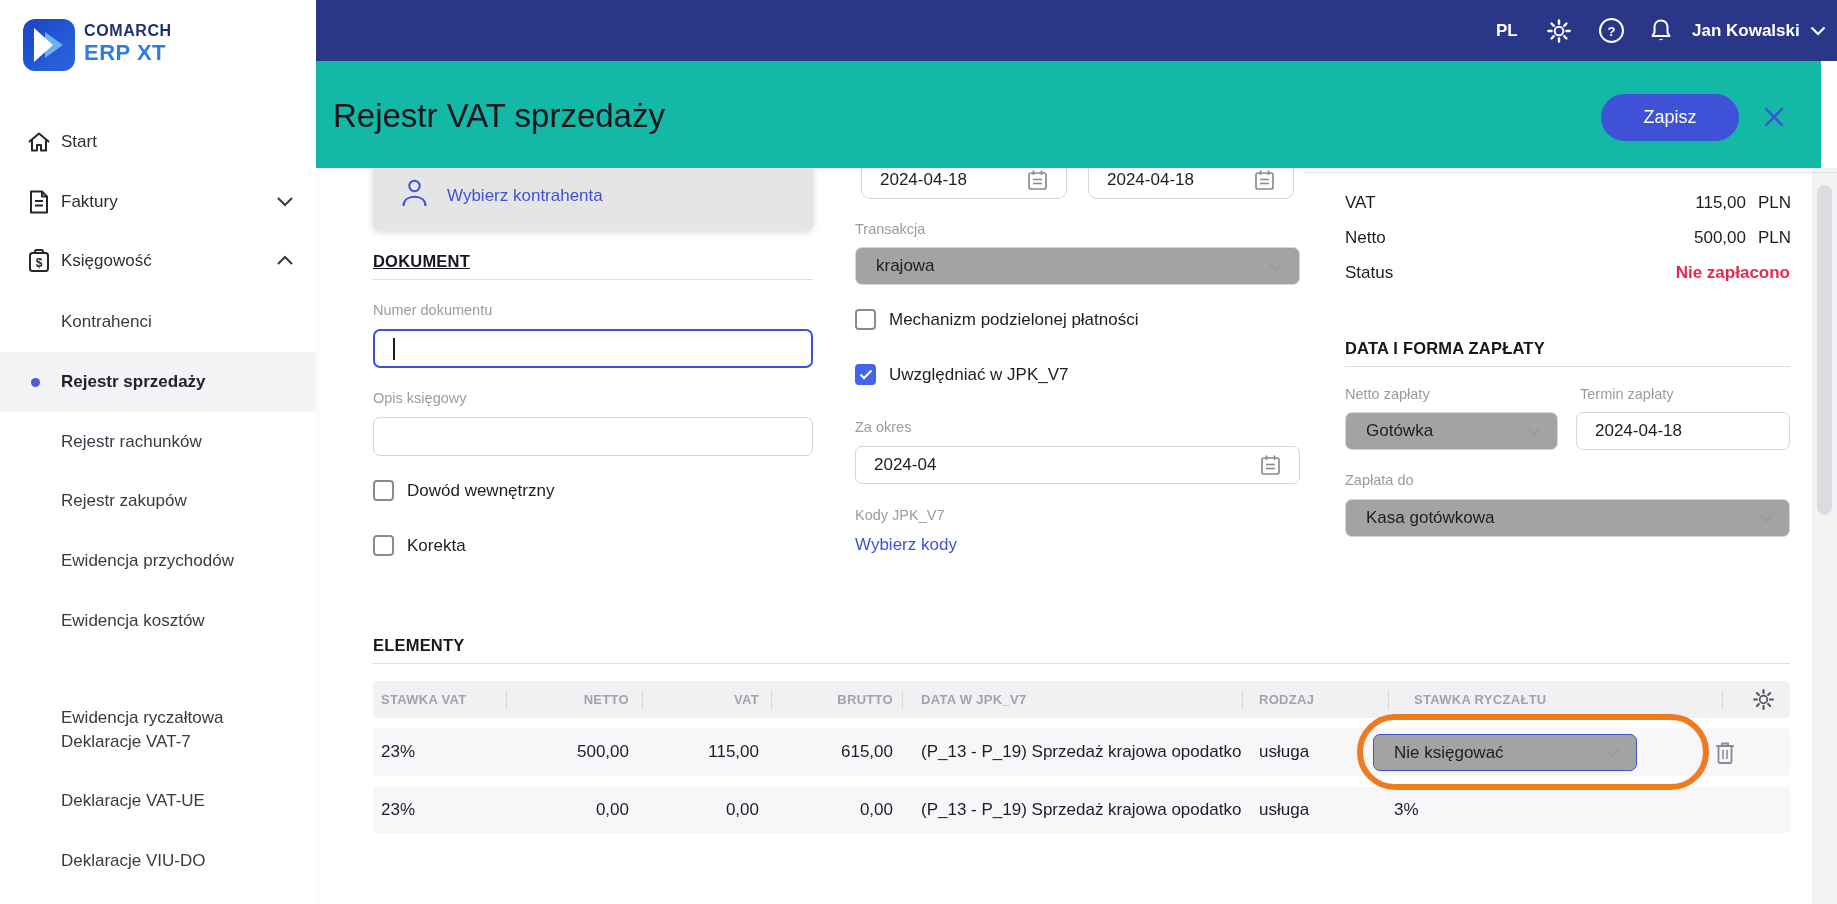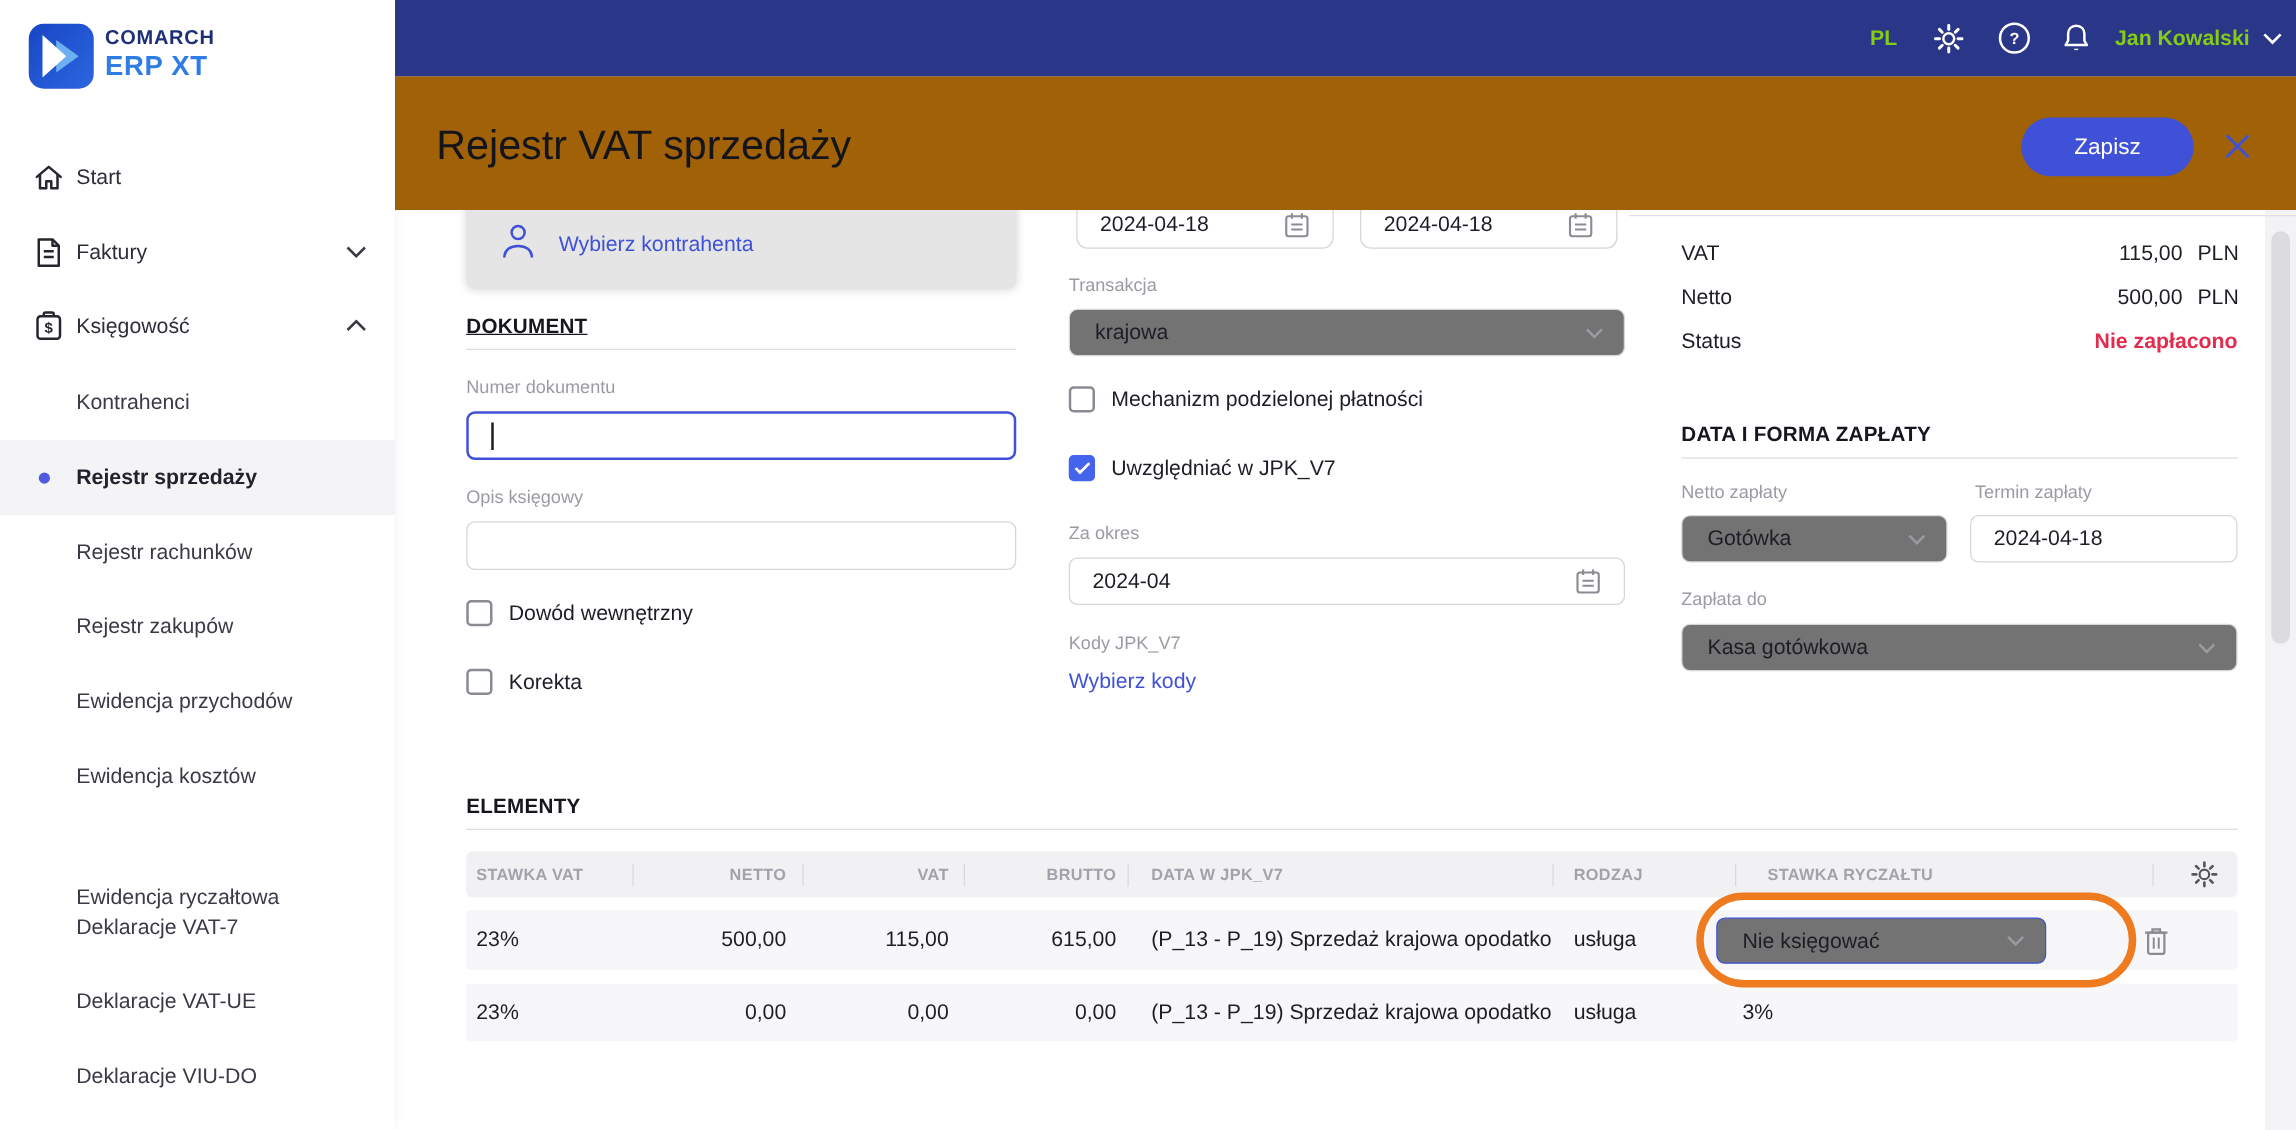--- a/index.html
+++ b/index.html
@@ -21,36 +21,36 @@
   .sub-label { position:absolute; left:61px; top:50%; transform:translateY(-50%);
     font-size:17px; color:#3a3a44; }
   .sub-active { background:#f4f4f7; }
   .sub-active .sub-label { font-weight:700; color:#22222c; }
   .active-dot { position:absolute; left:31px; top:26px; width:9px; height:9px;
     border-radius:50%; background:#4f5ae0; }
   
   .topbar { left:316px; top:0; width:1521px; height:61px; background:#2a3688; z-index:7; }
   .tb-item { position:absolute; top:0; height:61px; display:flex; align-items:center;
     color:#fff; cursor:pointer; }
-  .tb-text { font-size:17px; font-weight:700; color:#84cc16; }
-  
-  .page-header { left:316px; top:61px; width:1521px; height:107px; background:#a16207; z-index:5; }
+  .tb-text { font-size:17px; font-weight:700; color:#ffffff; }
+  
+  .page-header { left:300px; top:61px; width:1521px; height:107px; background:#14b8a6; z-index:5; }
   .page-title { position:absolute; left:33px; top:36px; font-size:33px; font-weight:500; color:#14141c; }
   .save-btn { position:absolute; left:1301px; top:33px; width:138px; height:47px;
     background:#3f51d6; border:none; border-radius:24px; color:#fff; font-size:18px;
     font-weight:500; font-family:inherit; cursor:pointer; }
   .close-x { position:absolute; left:1462px; top:44px; width:24px; height:24px; cursor:pointer; }
   
   .flabel { font-size:14.5px; color:#9b9ba3; }
   .section-h { font-size:16.5px; font-weight:700; color:#16161e; letter-spacing:.2px; }
   .h-rule { height:1px; background:#dcdce2; }
   .inputbox { background:#fff; border:1px solid #d5d5dc; border-radius:7px;
     display:flex; align-items:center; padding:0 18px; font-size:17px; color:#1d1d26; cursor:text; }
   .inputbox.focused { border:2px solid #3f51d6; }
-  .dropdown { background:#737373; border:1px solid #d5d5dc; border-radius:7px;
+  .dropdown { background:#a3a3a3; border:1px solid #d5d5dc; border-radius:7px;
     display:flex; align-items:center; justify-content:space-between;
     padding:0 16px 0 20px; font-size:17px; color:#1d1d26; cursor:pointer; }
   .caret { width:1.5px; height:22px; background:#1d1d26; animation:blink 1s steps(1) infinite; }
   @keyframes blink { 50% { opacity:0; } }
   .cb-row { display:flex; align-items:center; gap:13px; cursor:pointer; }
   .cb-box { width:21px; height:21px; border:2px solid #8a8a92; border-radius:4px; background:#fff;
     flex:0 0 auto; }
   .cb-box.checked { background:#4564ec; border-color:#4564ec; display:flex;
     align-items:center; justify-content:center; }
   .cb-label { font-size:17px; color:#1d1d26; }

